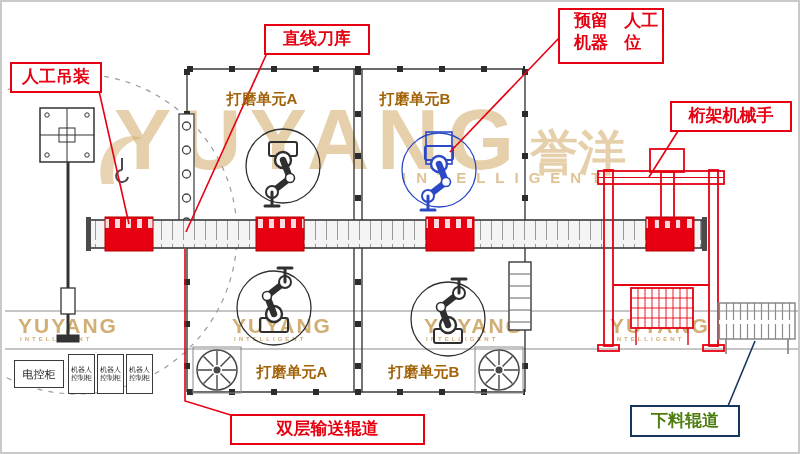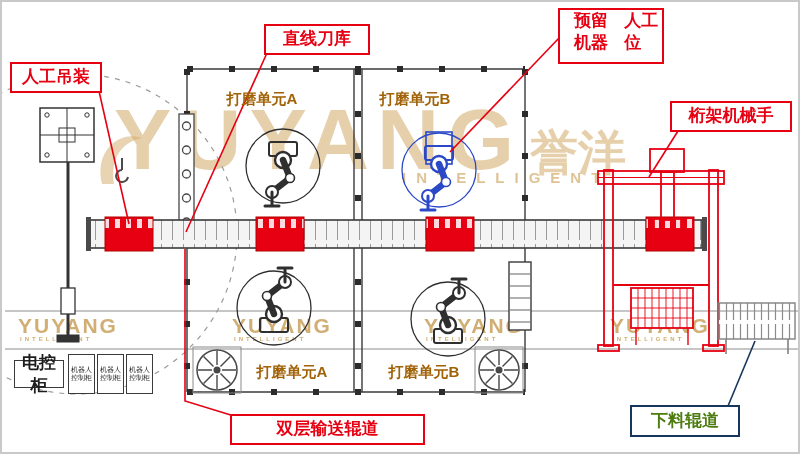--- a/index.html
+++ b/index.html
@@ -12,21 +12,21 @@
   
   .callout{position:absolute;z-index:3;background:#fff;border:2px solid #e60012;color:#e60012;
            font-weight:bold;font-size:17px;line-height:1.3;display:flex;align-items:center;justify-content:center}
   .callout.navy{border-color:#17365d;color:#4d7c0f}
   .callout.reserved{flex-direction:row;align-items:flex-start;justify-content:center;padding-left:14px}
 
   .zone-label{position:absolute;z-index:3;font-size:15px;font-weight:bold;color:#a16207;text-align:center}
 
   .cab{position:absolute;z-index:3;background:#fff;border:1.5px solid #3a3a3a;color:#1d1d1d;
        display:flex;align-items:center;justify-content:center;text-align:center}
-  .cab.electric{font-size:17px;font-weight:bold}
+  .cab.electric{font-size:11px;font-weight:normal}
   .cab.robot{font-size:7px;line-height:1.2;padding:1px}
 
   
   .wm{position:absolute;z-index:1;font-weight:bold;color:rgba(209,170,102,.55)}
   .wm-big{left:112px;top:94px;width:620px;white-space:nowrap}
   .wm-big .word{font-size:86px;letter-spacing:8px;line-height:1}
   .wm-big .cn{font-size:48px;margin-left:8px}
   .wm-big .tag{font-size:15px;letter-spacing:10px;margin:-16px 0 0 288px;color:rgba(209,170,102,.7)}
   .wm-s{top:313px;color:rgba(200,160,92,.85)}
   .wm-s .word{font-size:21px;letter-spacing:2px;line-height:1;display:block}

